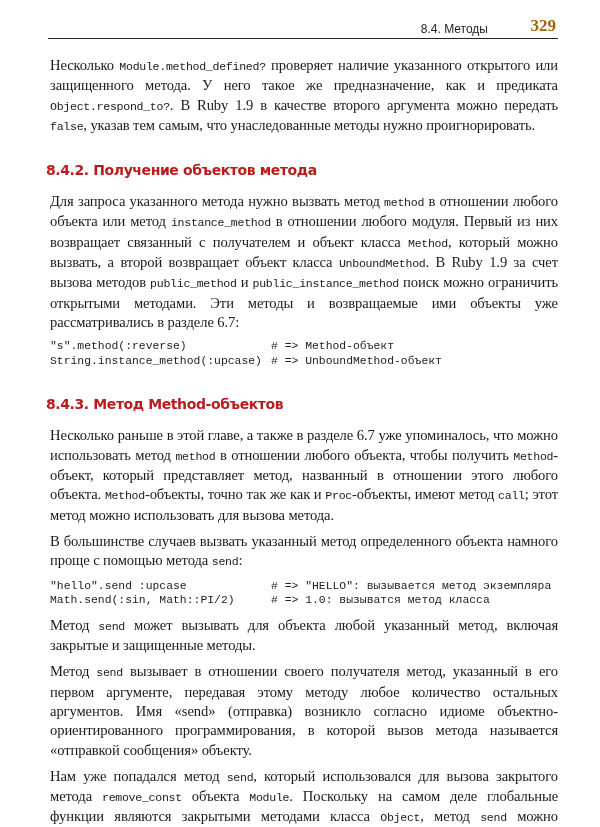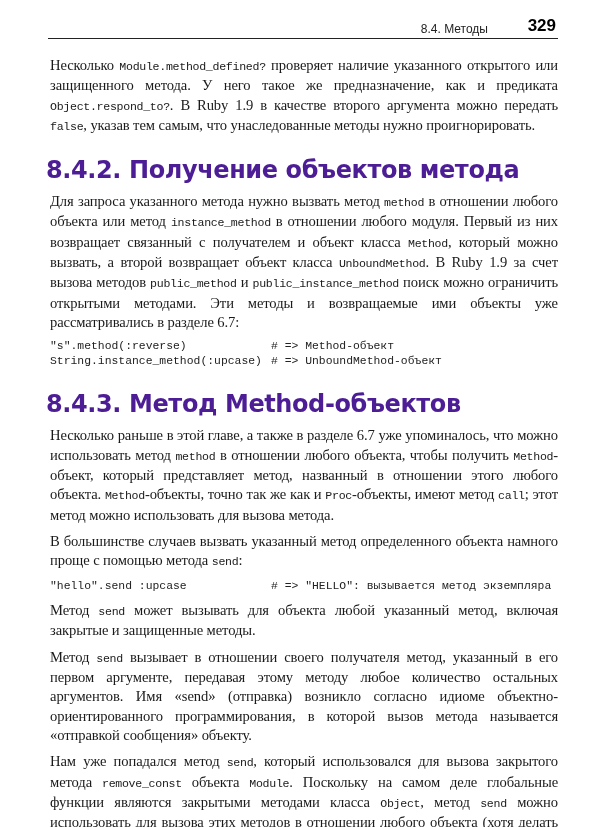--- a/index.html
+++ b/index.html
@@ -2,27 +2,27 @@
 <html><head>
 <meta charset="utf-8">
 <style>
   html, body { margin: 0; padding: 0; background: #ffffff; }
   body { width: 600px; height: 827px; position: relative; overflow: hidden; color: #1a1a1a;
          font-family: "Liberation Serif", "DejaVu Serif", serif; }
   .header { position: absolute; left: 48px; top: 16px; width: 510px; height: 22px;
             border-bottom: 1.5px solid #222; }
   .header .section { position: absolute; right: 70px; top: 6px; font-family: "Liberation Sans", "DejaVu Sans", sans-serif;
             font-size: 12px; color: #222; }
-  .header .pageno { position: absolute; right: 2px; top: 0px; font-family: Liberation Sans, sans-serif;
-            font-weight: bold; font-size: 17px; color: #000000; }
+  .header .pageno { position: absolute; right: 2px; top: 0px; font-family: Liberation Serif, serif;
+            font-weight: bold; font-size: 17px; color: #a16207; }
   .content { position: absolute; left: 50px; top: 56px; width: 508px; }
   p { margin: 0 0 7px 0; font-size: 14.6px; line-height: 19.3px; text-align: justify; letter-spacing: -0.1px; }
   code, .mono { font-family: "Liberation Mono", "DejaVu Sans Mono", monospace; font-size: 11.6px; letter-spacing: -0.3px; }
-  h2 { font-family: "DejaVu Sans", "Liberation Sans", sans-serif; font-weight: bold; font-size: 24px;
-       margin: 22px 0 10px -4px; letter-spacing: -0.4px; color: #4c1d95; line-height: 24px; }
+  h2 { font-family: "DejaVu Sans", "Liberation Sans", sans-serif; font-weight: bold; font-size: 14px;
+       margin: 22px 0 10px -4px; letter-spacing: -0.4px; color: #b91c1c; line-height: 24px; }
   .code-block { margin: 4px 0 8px 0; font-family: "Liberation Mono", "DejaVu Sans Mono", monospace;
        font-size: 11.4px; line-height: 14.6px; color: #222; }
   .code-line { display: flex; white-space: pre; }
   .code-line .code { width: 221px; flex: none; }
   .code-line .comment { flex: none; }
 </style>
 </head>
 <body>
 
 <div class="header">
@@ -61,20 +61,24 @@
 
   <p>
     <span>В большинстве случаев вызвать указанный метод определенного объекта намного проще с помощью метода </span><code>send</code><span>:</span>
   </p>
 
   <div class="code-block">
     <div class="code-line">
       <span class="code">"hello".send :upcase</span>
       <span class="comment"># =&gt; "HELLO": вызывается метод экземпляра</span>
     </div>
+    <div class="code-line">
+      <span class="code">Math.send(:sin, Math::PI/2)</span>
+      <span class="comment"># =&gt; 1.0: вызыватся метод класса</span>
+    </div>
   </div>
 
   <p>
     <span>Метод </span><code>send</code><span> может вызывать для объекта любой указанный метод, включая закрытые и защищенные методы.</span>
   </p>
 
   <p>
     <span>Метод </span><code>send</code><span> вызывает в отношении своего получателя метод, указанный в его первом аргументе, передавая этому методу любое количество остальных аргументов. Имя «send» (отправка) возникло согласно идиоме объектно-ориентированного программирования, в которой вызов метода называется «отправкой сообщения» объекту.</span>
   </p>
 

